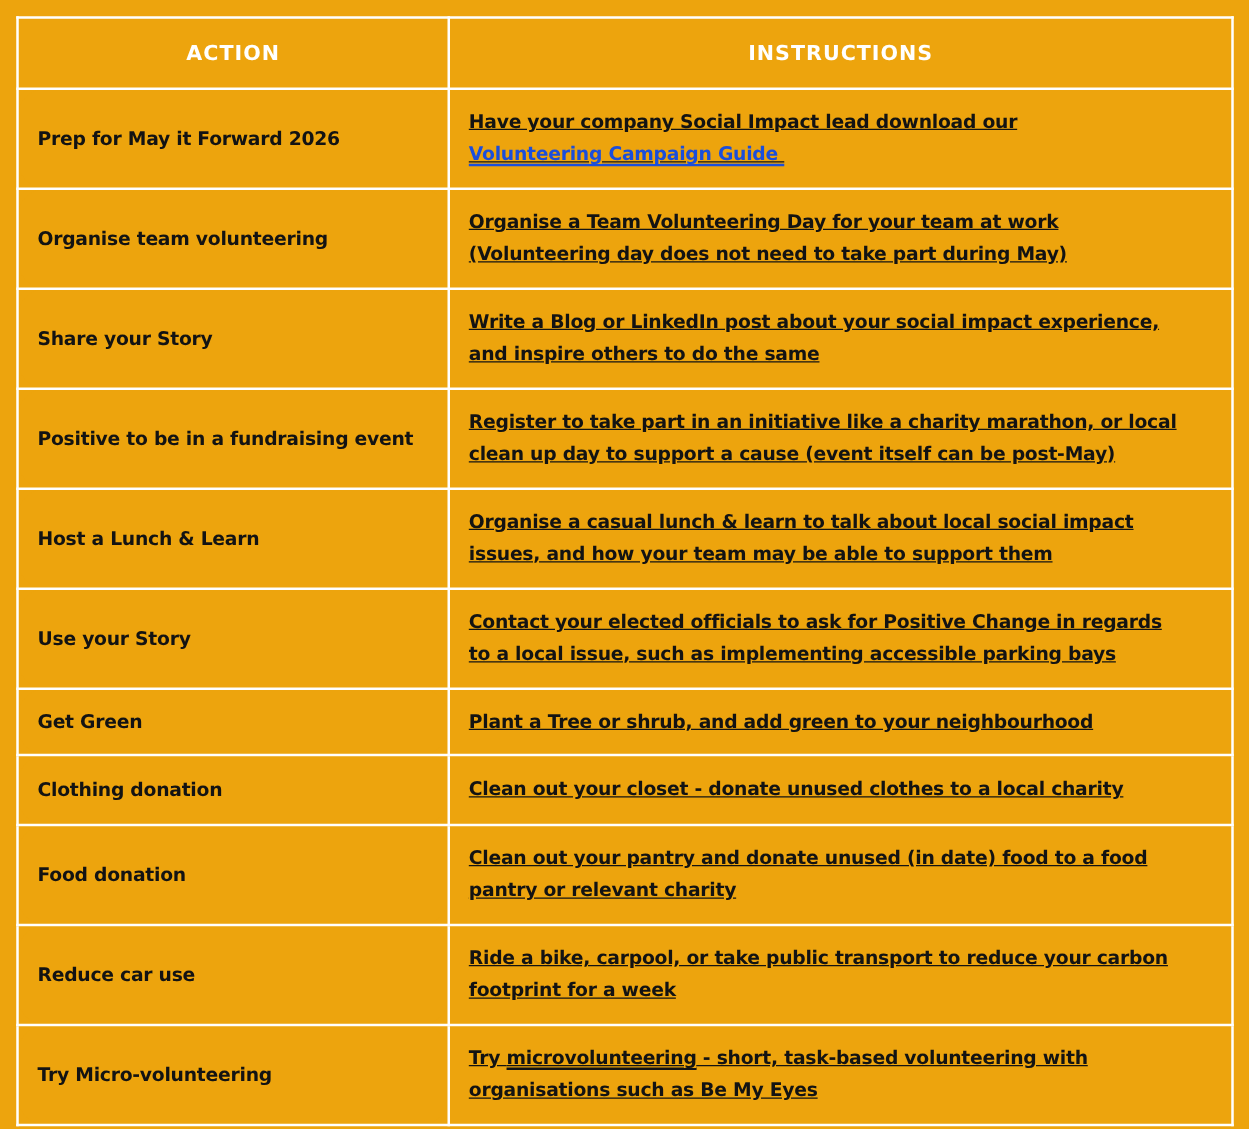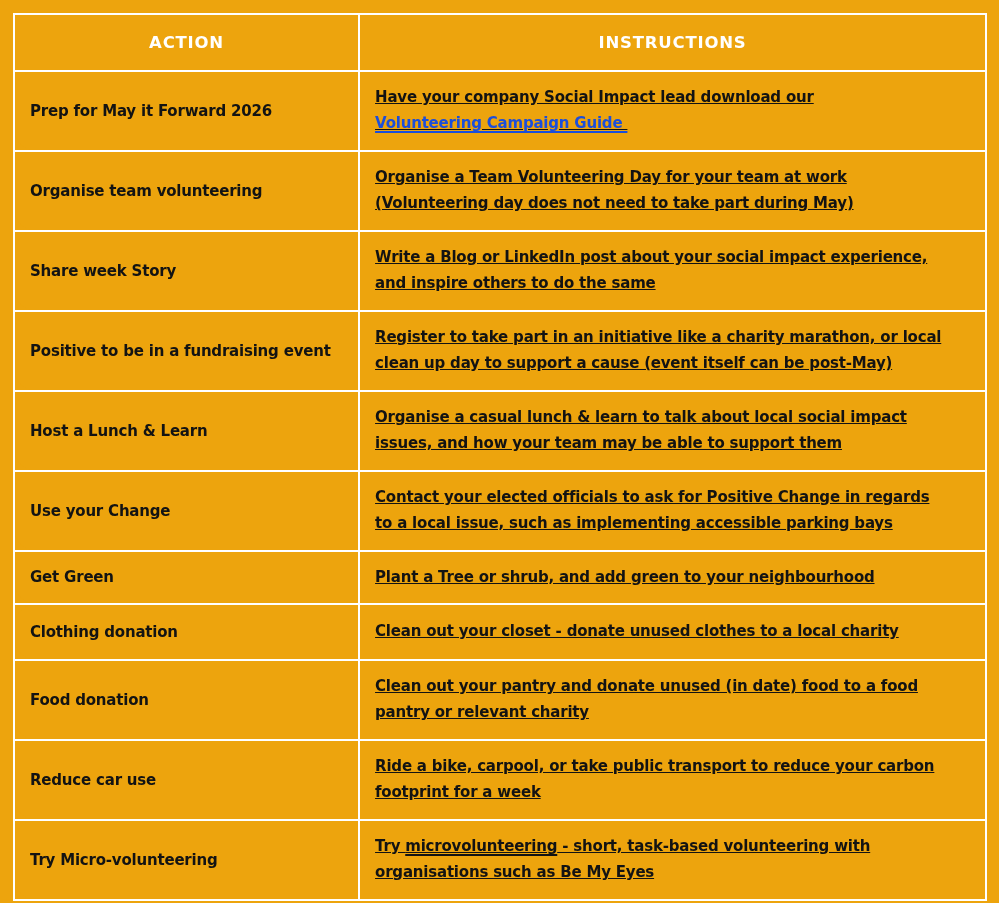--- a/index.html
+++ b/index.html
@@ -99,36 +99,36 @@
         <td class="action-cell">Prep for May it Forward 2026</td>
         <td class="instructions-cell"><span>Have your company Social Impact lead download our
 </span><a class="link-blue">Volunteering Campaign Guide&nbsp;</a></td>
       </tr>
       <tr class="r-tall">
         <td class="action-cell">Organise team volunteering</td>
         <td class="instructions-cell">Organise a Team Volunteering Day for your team at work
 (Volunteering day does not need to take part during May)</td>
       </tr>
       <tr class="r-med">
-        <td class="action-cell">Share week Story</td>
+        <td class="action-cell">Share your Story</td>
         <td class="instructions-cell">Write a Blog or LinkedIn post about your social impact experience,
 and inspire others to do the same</td>
       </tr>
       <tr class="r-tall">
         <td class="action-cell">Positive to be in a fundraising event</td>
         <td class="instructions-cell">Register to take part in an initiative like a charity marathon, or local
 clean up day to support a cause (event itself can be post-May)</td>
       </tr>
       <tr class="r-tall">
         <td class="action-cell">Host a Lunch &amp; Learn</td>
         <td class="instructions-cell">Organise a casual lunch &amp; learn to talk about local social impact
 issues, and how your team may be able to support them</td>
       </tr>
       <tr class="r-tall">
-        <td class="action-cell">Use your Change</td>
+        <td class="action-cell">Use your Story</td>
         <td class="instructions-cell">Contact your elected officials to ask for Positive Change in regards
 to a local issue, such as implementing accessible parking bays</td>
       </tr>
       <tr class="r-short">
         <td class="action-cell">Get Green</td>
         <td class="instructions-cell">Plant a Tree or shrub, and add green to your neighbourhood</td>
       </tr>
       <tr class="r-med">
         <td class="action-cell">Clothing donation</td>
         <td class="instructions-cell">Clean out your closet - donate unused clothes to a local charity</td>

